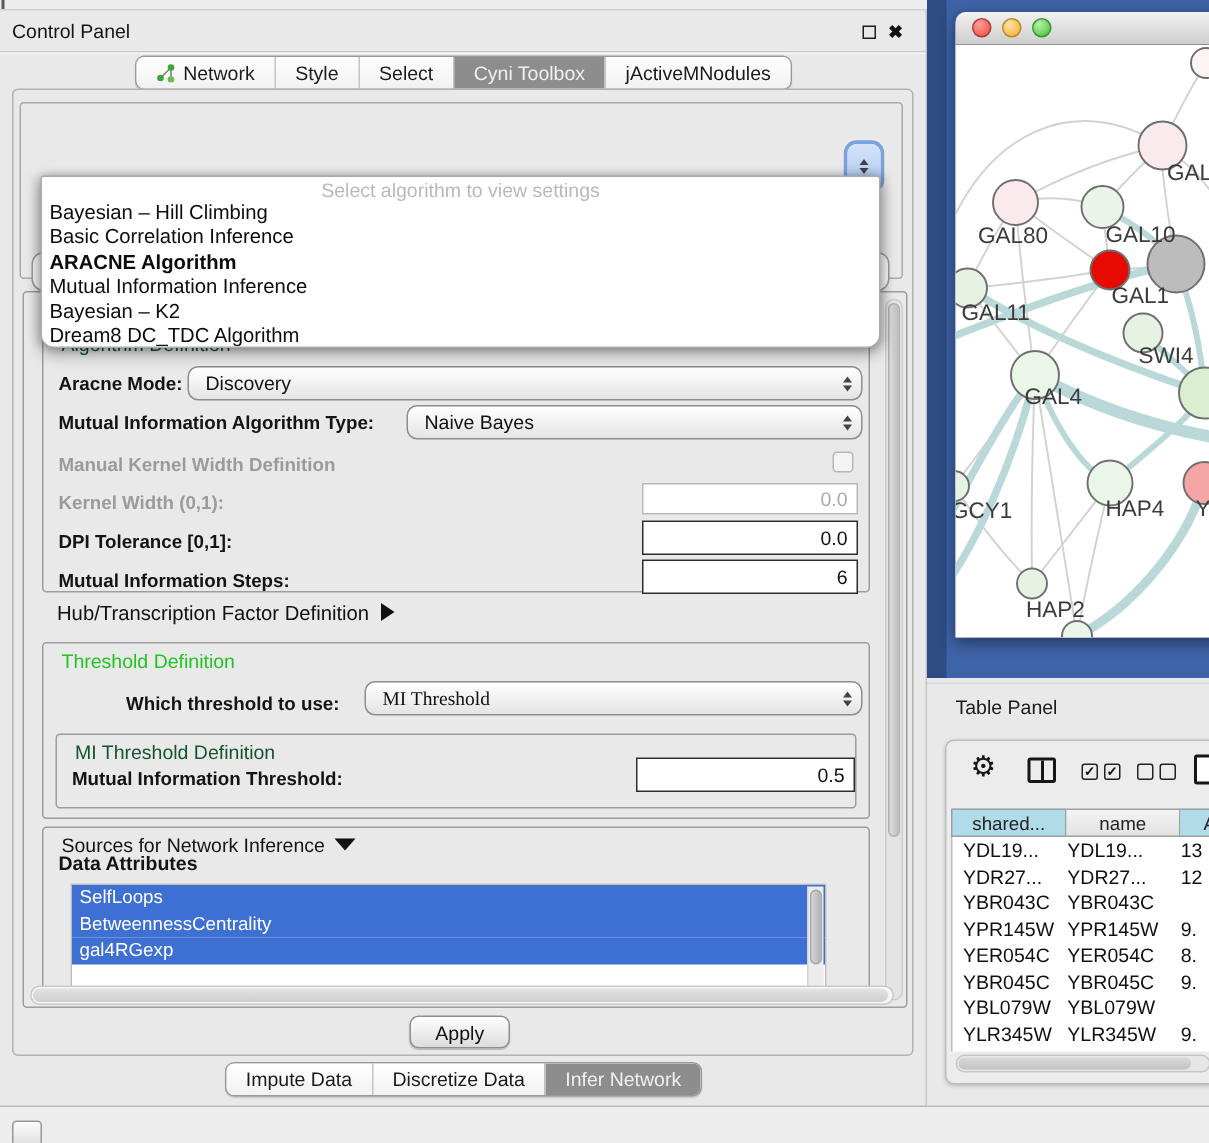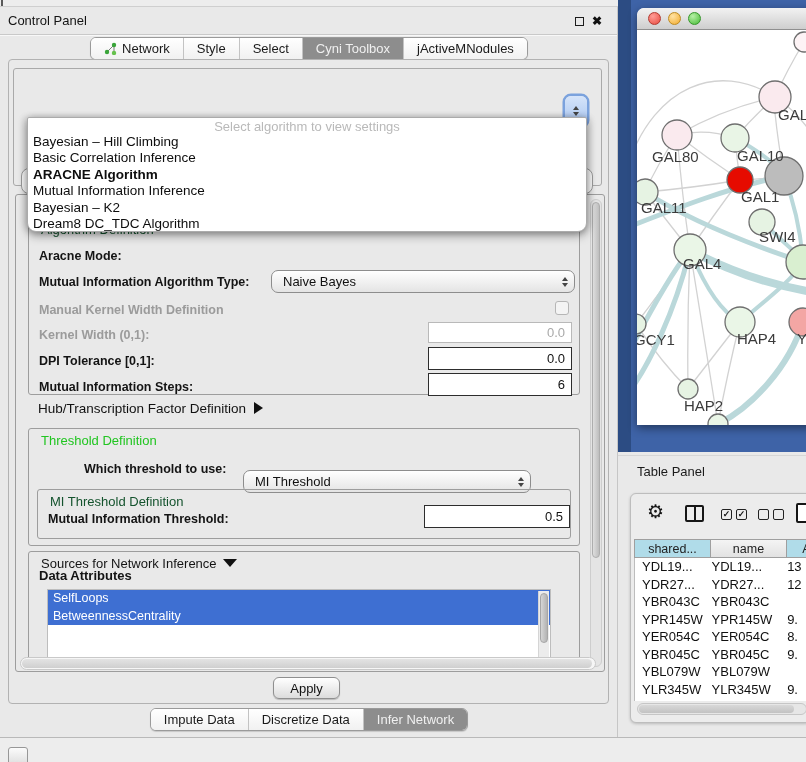--- a/index.html
+++ b/index.html
@@ -190,20 +190,27 @@
         <span class="grp-ttl">Cyni Algorithm Settings</span>
 
         <div class="vscroll abs">
             <div class="thumb"></div>
           </div>
 
         <div class="grp" style="left:12px; top:22px; width:552px; height:178px;">
           <span class="grp-ttl ttl-blue">Algorithm Definition</span>
 
           <span class="lbl" style="left:10px; top:31px;">Aracne Mode:</span>
+          <div class="combo" style="left:96px; top:26px; width:450px;">
+            <span class="cval">Discovery</span>
+            <span class="spin">
+                <span class="tri-up"></span>
+                <span class="tri-dn"></span>
+              </span>
+          </div>
 
           <span class="lbl" style="left:10px; top:57px;">Mutual Information Algorithm Type:</span>
           <div class="combo" style="left:242px; top:52px; width:304px;">
             <span class="cval">Naive Bayes</span>
             <span class="spin">
                 <span class="tri-up"></span>
                 <span class="tri-dn"></span>
               </span>
           </div>
 
@@ -221,21 +228,21 @@
         </div>
 
         <div class="abs" style="left:22px; top:206px; font-size:13.5px; color:#111;">
           <span>Hub/Transcription Factor Definition</span><span class="tri-right"></span>
         </div>
 
         <div class="grp" style="left:12px; top:233px; width:552px; height:118px;">
           <span class="grp-ttl ttl-green">Threshold Definition</span>
 
           <span class="lbl" style="left:55px; top:33px;">Which threshold to use:</span>
-          <div class="combo" style="left:214px; top:41px; width:288px;">
+          <div class="combo" style="left:214px; top:25px; width:332px;font-family:Liberation Serif, serif;">
             <span class="cval">MI Threshold</span>
             <span class="spin">
                 <span class="tri-up"></span>
                 <span class="tri-dn"></span>
               </span>
           </div>
 
           <div class="grp" style="left:8px; top:60px; width:534px; height:50px;">
             <span class="grp-ttl ttl-blue">MI Threshold Definition</span>
             <span class="lbl" style="left:10px; top:22px;">Mutual Information Threshold:</span>
@@ -243,20 +250,21 @@
           </div>
         </div>
 
         <div class="grp" style="left:12px; top:356px; width:552px; height:112px;">
           <span class="grp-ttl"><span>Sources for Network Inference</span><span class="tri-down-big"></span></span>
           <span class="lbl" style="left:10px; top:16px; font-size:13px;">Data Attributes</span>
           <div id="attr-list" class="abs">
             <div id="attr-items">
                 <div class="attr-item">SelfLoops</div>
                 <div class="attr-item">BetweennessCentrality</div>
+                <div class="attr-item">gal4RGexp</div>
               </div>
             <div id="attr-vscroll">
                 <div class="thumb"></div>
               </div>
           </div>
         </div>
 
         <div class="hscroll abs">
             <div class="thumb"></div>
           </div>

